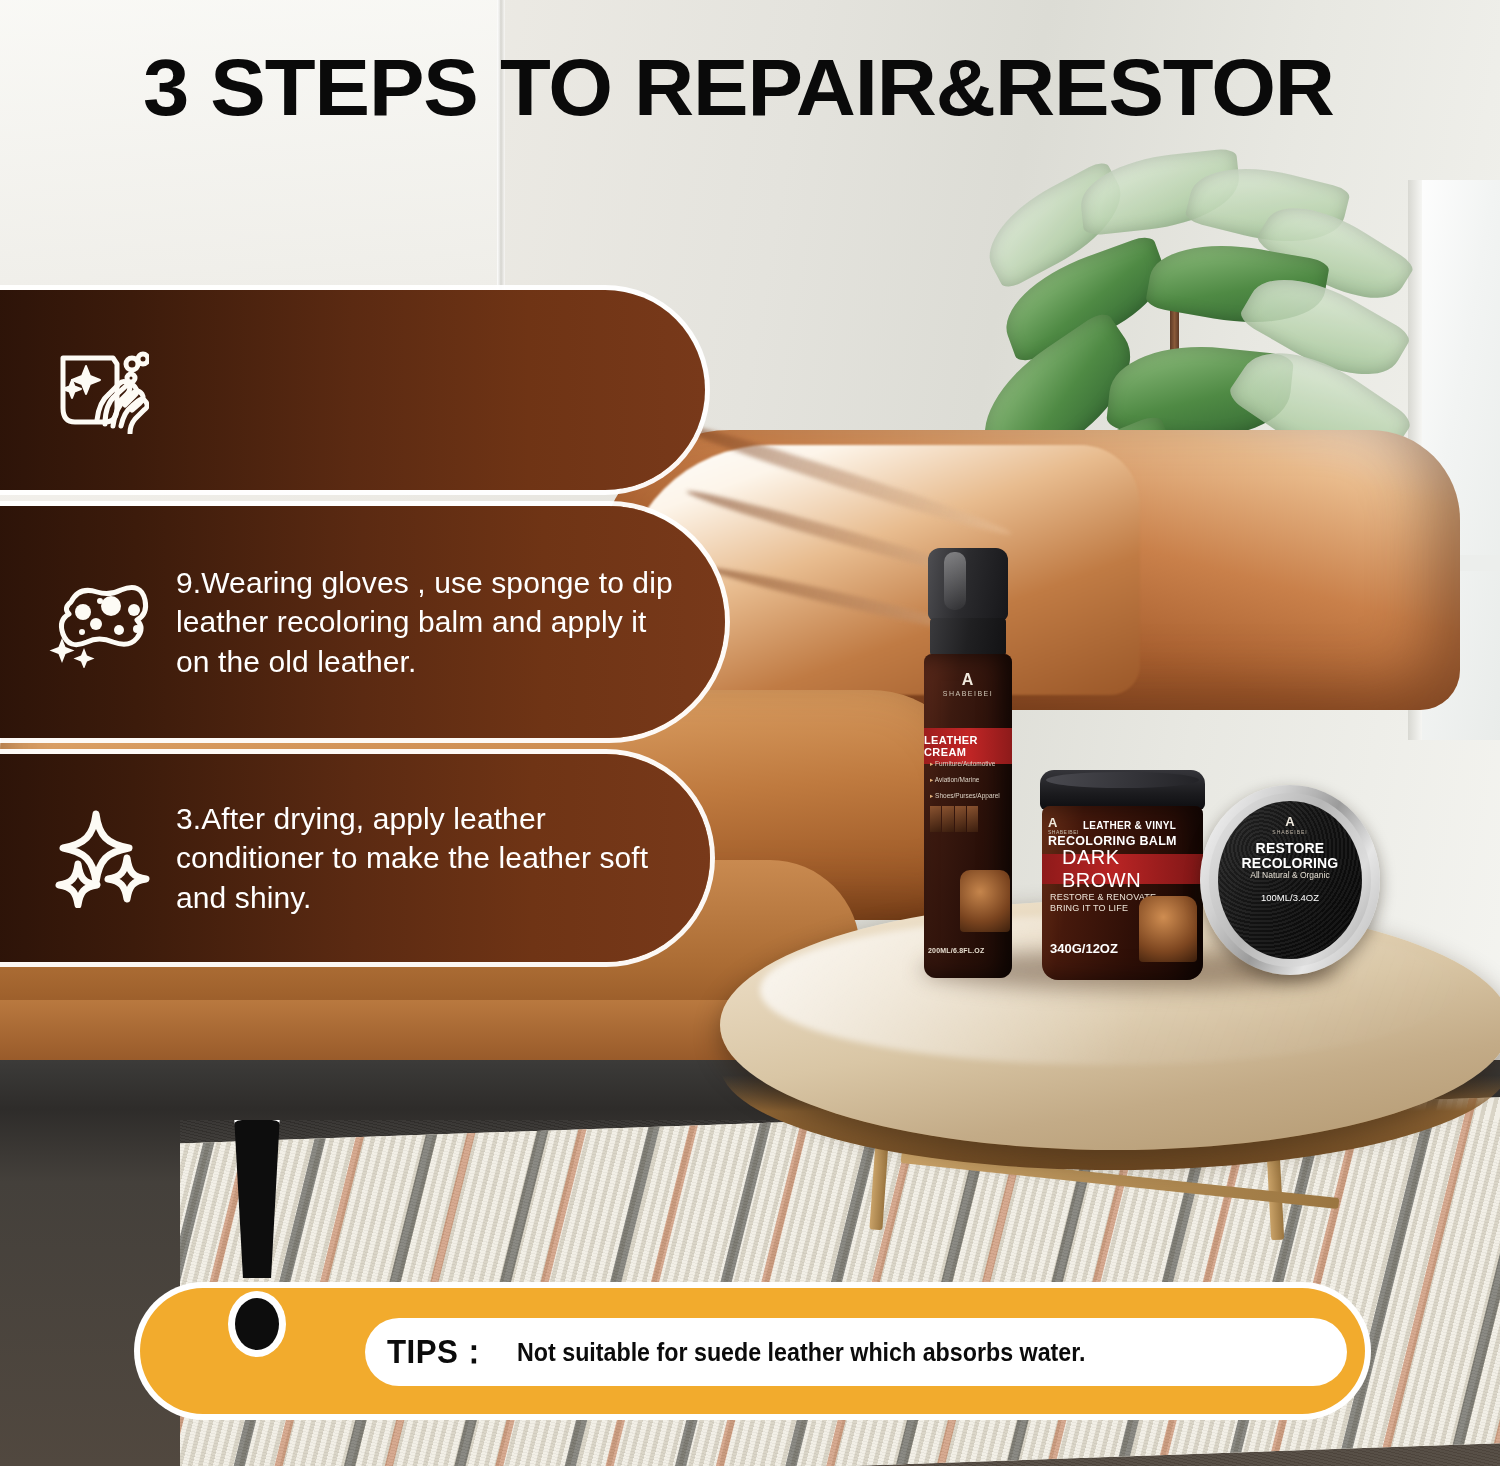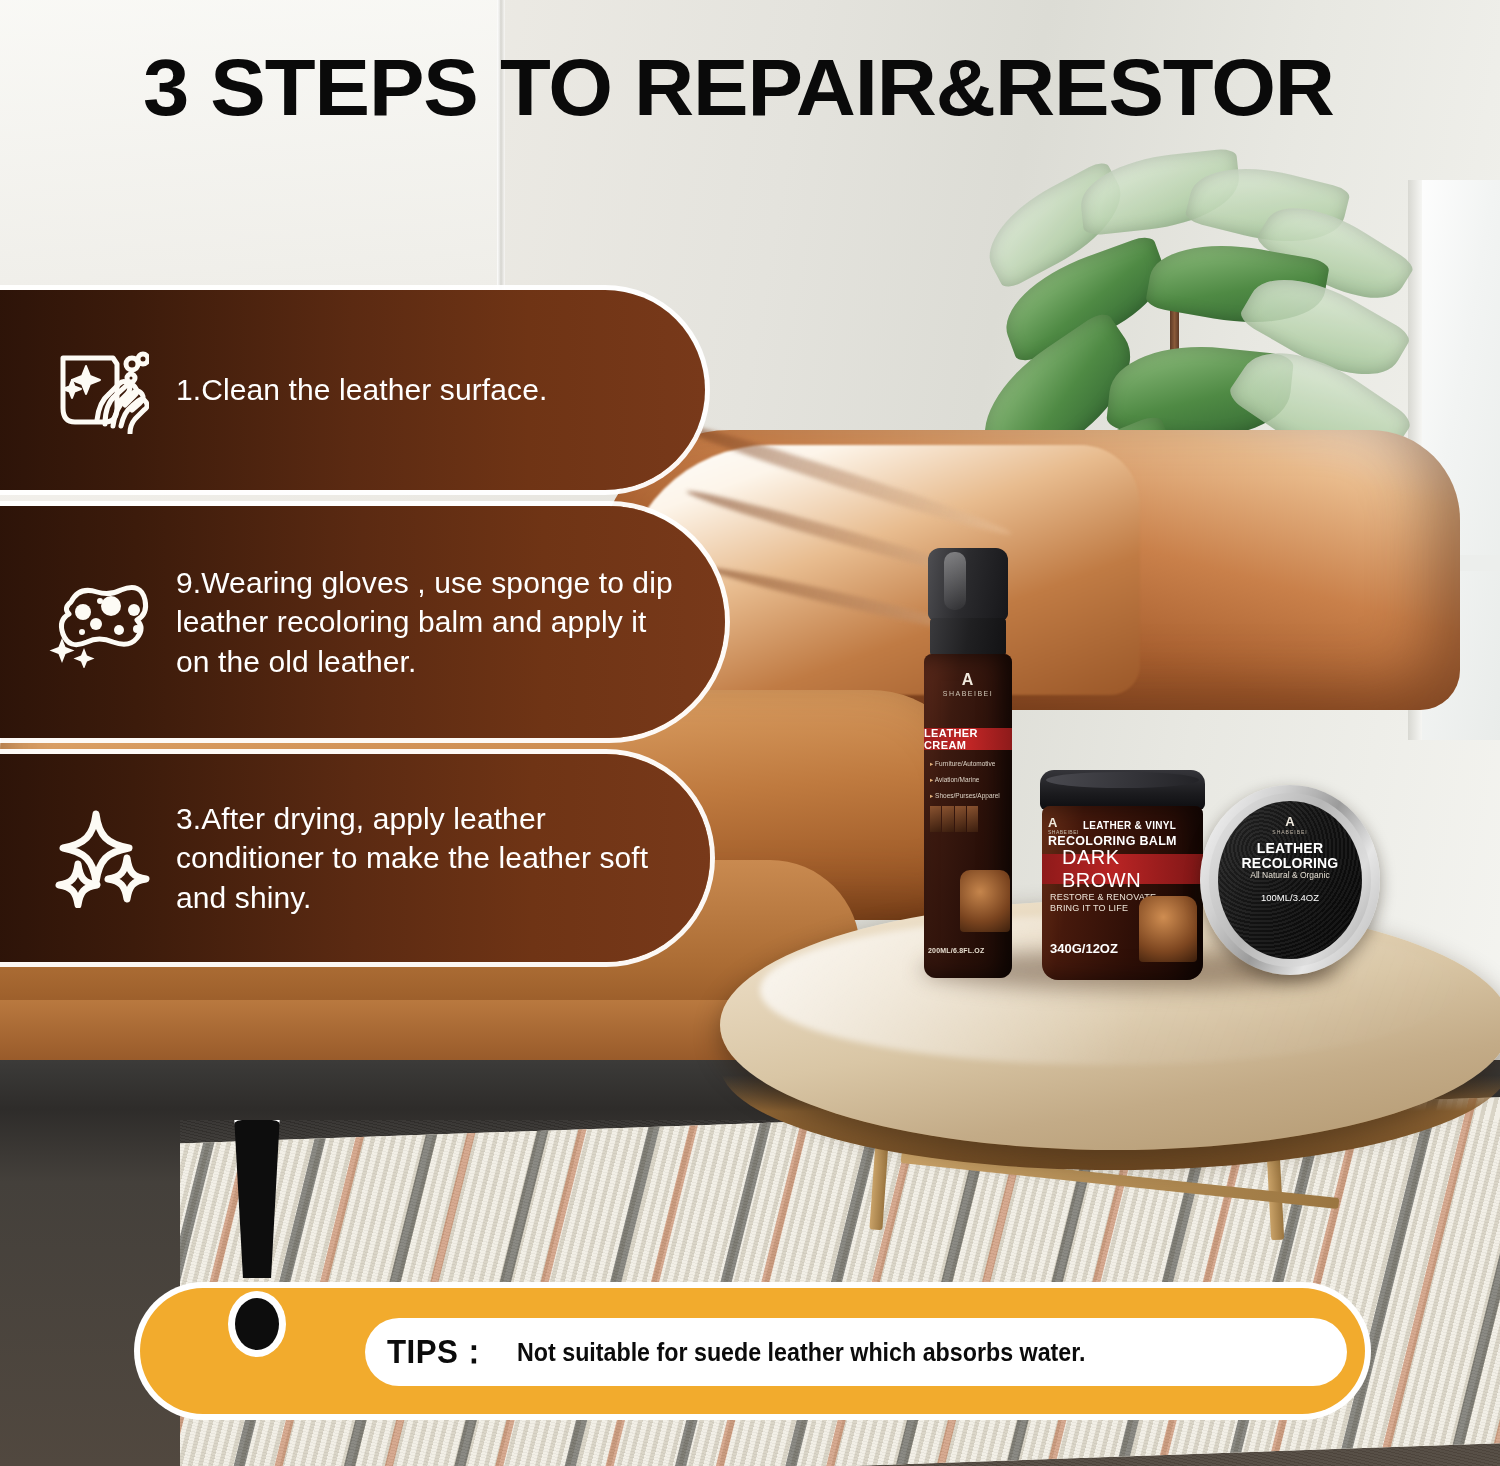--- a/index.html
+++ b/index.html
@@ -85,21 +85,21 @@
   .bottle-cap-gloss{position:absolute;left:16px;top:4px;width:22px;height:58px;border-radius:10px;
         background:linear-gradient(180deg,rgba(255,255,255,.35),rgba(255,255,255,.04));}
   .bottle-neck{position:absolute;left:10px;top:70px;width:76px;height:38px;
         background:linear-gradient(100deg,#3a3a3d,#202022 50%,#121214);border-radius:4px;}
   .bottle-body{position:absolute;left:4px;top:106px;width:88px;height:324px;border-radius:8px 8px 12px 12px;
         background:linear-gradient(100deg,#5c2a1b 0%,#3c1a10 26%,#2a1009 62%,#1a0a05 100%);
         overflow:hidden;box-shadow:inset -10px 0 22px rgba(0,0,0,.6);}
   .b-logo{position:absolute;left:0;right:0;top:18px;text-align:center;color:#e9e3d8;}
   .b-logo .mark{font-size:16px;font-weight:bold;letter-spacing:1px;color:#f0e9dd;line-height:1;}
   .b-logo .brand{font-size:7px;letter-spacing:1.5px;color:#cfc6b6;margin-top:2px;}
-  .b-title{position:absolute;left:0;top:74px;width:100%;height:22px;
+  .b-title{position:absolute;left:0;top:74px;width:100%;height:36px;
         background:linear-gradient(90deg,#9e1d1d,#c22626 50%,#8d1a1a);
         display:flex;align-items:center;justify-content:center;}
   .b-title span{color:#fff;font-size:11px;font-weight:bold;letter-spacing:.4px;}
   .b-bullets{position:absolute;left:6px;top:106px;width:70px;}
   .b-bullets div{color:#ded5c8;font-size:6.5px;margin-bottom:8px;white-space:nowrap;}
   .b-bullets div::before{content:"▸ ";color:#e2b07a;}
   .b-thumbs{position:absolute;left:6px;top:152px;width:48px;height:26px;display:flex;gap:1px;}
   .b-thumbs i{flex:1;background:linear-gradient(160deg,#8a5330,#3a1d0e);display:block;}
   .b-chair{position:absolute;right:2px;bottom:46px;width:50px;height:62px;border-radius:10px 10px 4px 4px;
         background:radial-gradient(circle at 40% 35%,#c5854c,#7a441f 60%,#3d200d);}
@@ -291,21 +291,21 @@
         <div class="j-chair"></div>
       </div>
     </div>
 
     <div class="tin">
       <div class="tin-rim"></div>
       <div class="tin-rim2"></div>
       <div class="tin-face">
         <div class="t-mark">A</div>
         <div class="t-brand">SHABEIBEI</div>
-        <div class="t-title">LEATHER</div>
+        <div class="t-title">RESTORE</div>
         <div class="t-title" style="margin-top:0">RECOLORING</div>
         <div class="t-sub">All Natural &amp; Organic</div>
         <div class="t-vol">100ML/3.4OZ</div>
       </div>
     </div>
   </div>
 
   <div class="title">3 STEPS TO REPAIR&amp;RESTOR</div>
 
   <div class="steps">
@@ -318,21 +318,20 @@
           <path d="M19 34 l2.5 6.5 6.5 2.5 -6.5 2.5 -2.5 6.5 -2.5 -6.5 -6.5 -2.5 6.5 -2.5 z" fill="#fdfbf5" stroke-width="2"></path>
           <path d="M44 74 q2 -18 12 -26 l10 -10 q5 -5 9 0 q4 5 -1 10 l-8 8"></path>
           <path d="M52 78 q0 -20 11 -29 l10 -9 q5 -4 9 1 q4 5 -1 9 l-9 9"></path>
           <path d="M60 80 q2 -18 12 -26 l8 -7 q5 -4 9 1 q3 5 -2 9 l-8 7"></path>
           <path d="M68 80 q3 -14 11 -20 l6 -5 q5 -4 8 1 q3 5 -2 8 l-9 9 q-5 6 -5 14"></path>
           <circle cx="79" cy="18" r="6"></circle>
           <circle cx="90" cy="13" r="5"></circle>
           <circle cx="78" cy="32" r="4"></circle>
         </svg>
       </div>
-      <div class="step-text">1.Clean the leather surface.</div>
     </div>
 
     <div class="step step-2">
       <div class="step-icon">
         <svg class="ico" width="104" height="92" viewBox="0 0 104 92" fill="none" stroke="#fdfbf5" stroke-width="5" stroke-linejoin="round">
           <path d="M22 26 Q30 10 48 16 Q60 20 72 14 Q92 6 96 24 Q99 38 88 44 Q96 52 88 62 Q80 72 64 66 Q50 60 38 66 Q20 74 14 58 Q9 44 20 38 Q14 32 22 26 Z"></path>
           <circle cx="34" cy="36" r="8" fill="#fdfbf5" stroke="none"></circle>
           <circle cx="62" cy="30" r="10" fill="#fdfbf5" stroke="none"></circle>
           <circle cx="85" cy="34" r="6" fill="#fdfbf5" stroke="none"></circle>
           <circle cx="47" cy="48" r="6" fill="#fdfbf5" stroke="none"></circle>

